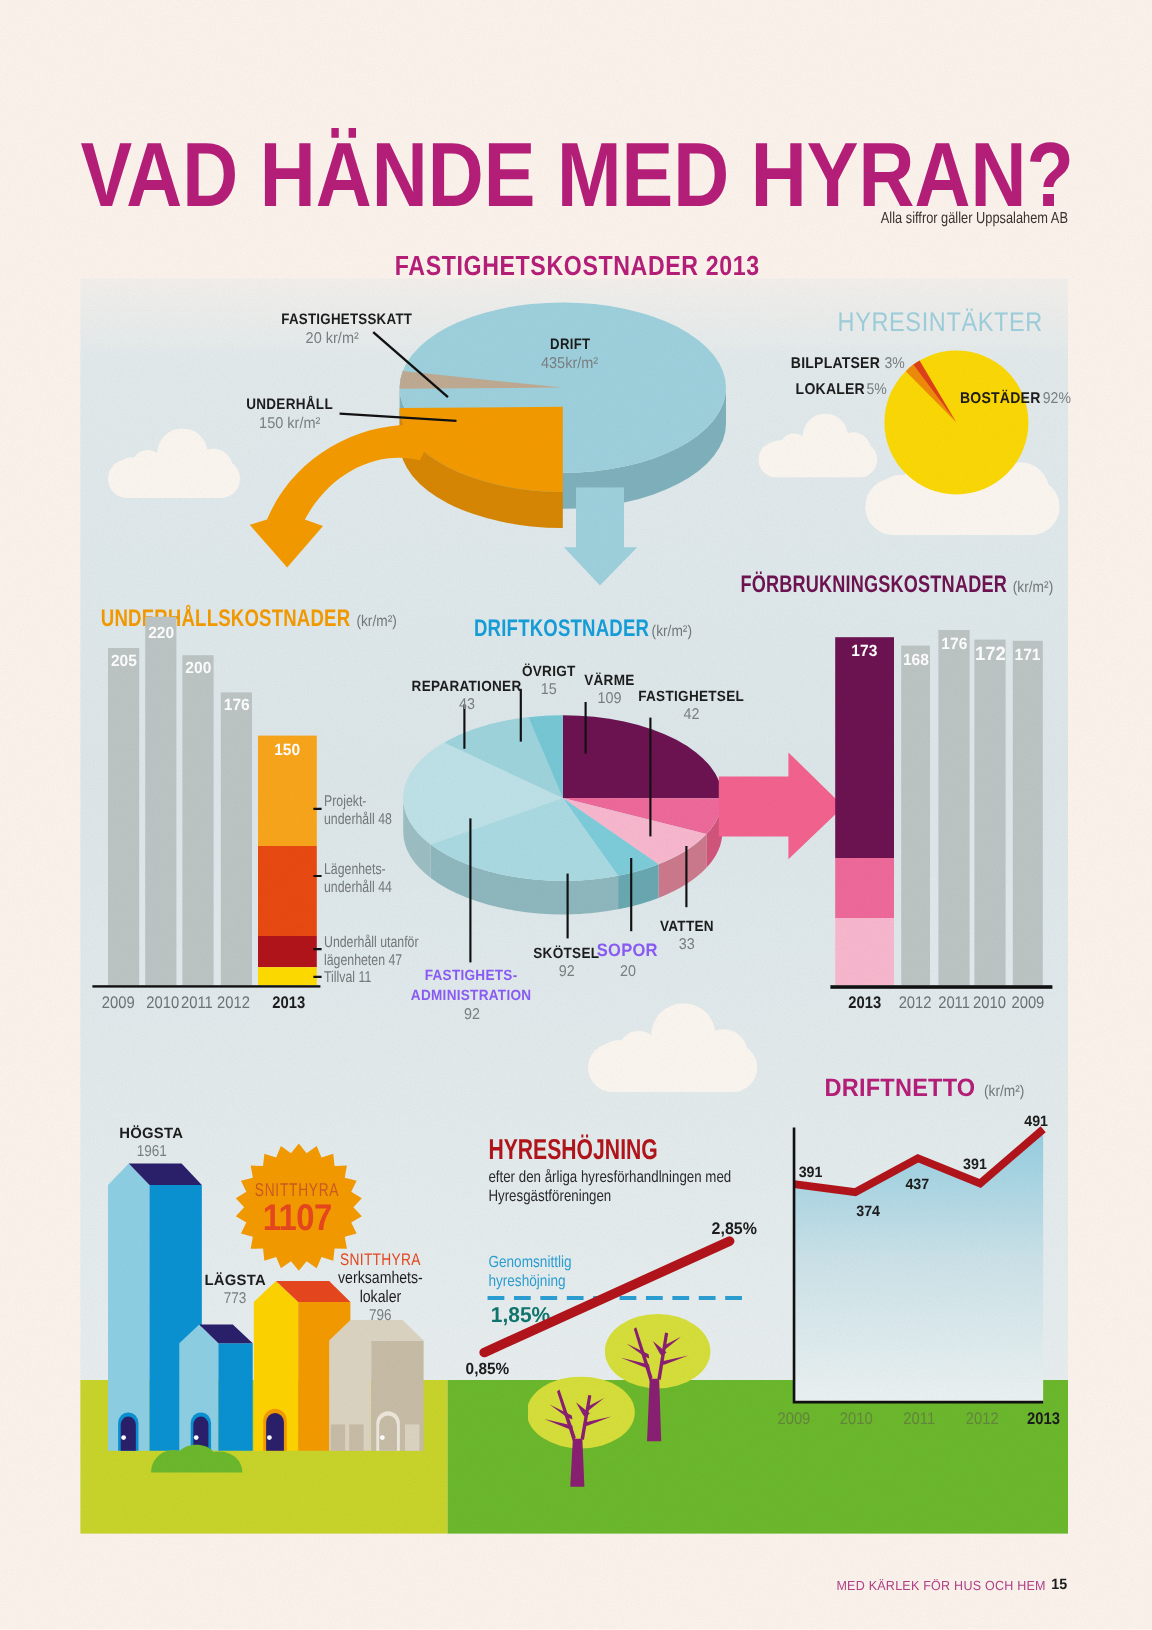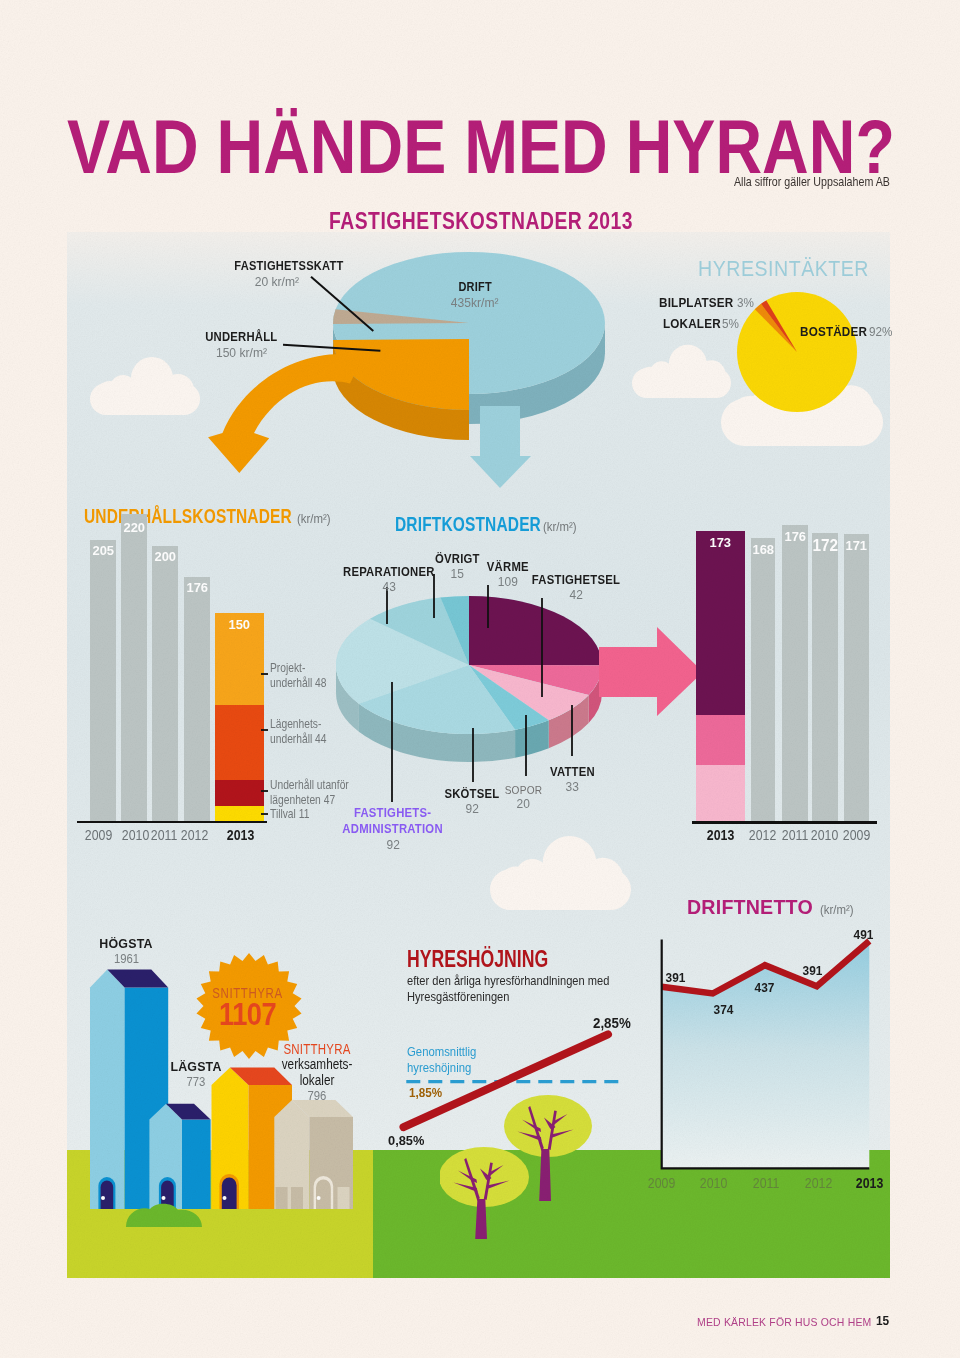--- a/index.html
+++ b/index.html
@@ -232,37 +232,41 @@
   </div>
   <div class="t" style="left:515px;top:573px;width:122px;text-align:center;">
     <div style="font-size:12.3px;font-weight:bold;color:#1c1c1c;letter-spacing:.25px;"><span class="condc" style="transform:scaleX(.92)">FASTIGHETSEL</span></div>
     <div style="font-size:13px;color:#7b8183;"><span class="condc" style="transform:scaleX(.92)">42</span></div>
   </div>
   <div class="t" style="left:534px;top:765px;width:76px;text-align:center;">
     <div style="font-size:12.3px;font-weight:bold;color:#1c1c1c;letter-spacing:.25px;"><span class="condc" style="transform:scaleX(.92)">VATTEN</span></div>
     <div style="font-size:13px;color:#7b8183;"><span class="condc" style="transform:scaleX(.92)">33</span></div>
   </div>
   <div class="t" style="left:485px;top:784px;width:76px;text-align:center;">
-    <div style="font-size:11px;font-weight:normal;color:#737373;letter-spacing:.25px;"><span class="condc" style="transform:scaleX(.92)">SOPOR</span></div>
+    <div style="font-size:15px;font-weight:bold;color:#8b5cf6;letter-spacing:.25px;"><span class="condc" style="transform:scaleX(.92)">SOPOR</span></div>
     <div style="font-size:13px;color:#7b8183;"><span class="condc" style="transform:scaleX(.92)">20</span></div>
   </div>
   <div class="t" style="left:434px;top:787px;width:76px;text-align:center;">
     <div style="font-size:12.3px;font-weight:bold;color:#1c1c1c;letter-spacing:.25px;"><span class="condc" style="transform:scaleX(.92)">SKÖTSEL</span></div>
     <div style="font-size:13px;color:#7b8183;"><span class="condc" style="transform:scaleX(.92)">92</span></div>
   </div>
   <div class="t" style="left:322px;top:805px;width:142px;text-align:center;">
     <div style="font-size:12.3px;font-weight:bold;color:#8b5cf6;letter-spacing:.25px;line-height:16px;white-space:pre;"><span class="condc" style="transform:scaleX(.92)">FASTIGHETS-
 ADMINISTRATION</span></div>
     <div style="font-size:13px;color:#7b8183;"><span class="condc" style="transform:scaleX(.92)">92</span></div>
   </div>
 
   <svg class="abs" style="left:596px;top:625px;" width="110" height="95" viewBox="0 0 110 95">
     <path d="M 3,22 L 61,22 L 61,2 L 107,47 L 61,91 L 61,72 L 3,72 Z" fill="#f4638f"></path>
   </svg>
 
+  <div class="t" style="left:617px;top:476px;">
+    <span class="hd cond" style="color:#6d1351;transform:scaleX(.755);">FÖRBRUKNINGSKOSTNADER</span>
+    <span class="un cond" style="margin-left:-72px;transform:scaleX(.88);">(kr/m²)</span>
+  </div>
 
   <div class="abs" style="left:696px;top:531px;width:49px;height:290px;">
     <div class="abs" style="left:0;top:0;width:49px;height:184px;background:#6d1351;"></div>
     <div class="abs" style="left:0;top:184px;width:49px;height:50px;background:#ef6a9b;"></div>
     <div class="abs" style="left:0;top:234px;width:49px;height:56px;background:#f9b8cf;"></div>
   </div>
   <div class="abs" style="left:751px;top:538px;width:24px;height:283px;background:#bdc6c5;"></div>
   <div class="abs" style="left:782px;top:525px;width:26px;height:296px;background:#bdc6c5;"></div>
   <div class="abs" style="left:812px;top:533px;width:26px;height:288px;background:#bdc6c5;"></div>
   <div class="abs" style="left:844px;top:534px;width:25px;height:287px;background:#bdc6c5;"></div>
@@ -363,21 +367,21 @@
   </div>
   <div class="t" style="left:407px;top:973px;font-size:13.5px;color:#2a2a2a;line-height:16px;white-space:pre;transform:scaleX(.822);transform-origin:left top;">efter den årliga hyresförhandlningen med
 Hyresgästföreningen</div>
 
   <svg class="abs" style="left:398px;top:1028px;z-index:5;" width="240" height="115" viewBox="0 0 240 115">
     <line x1="8.3" y1="53.6" x2="222.6" y2="53.6" stroke="#2b9fd4" stroke-width="3.4" stroke-dasharray="14 8"></line>
     <line x1="5.5" y1="99.1" x2="210" y2="6.3" stroke="#b3141b" stroke-width="8" stroke-linecap="round"></line>
   </svg>
   <div class="t" style="left:407px;top:1044px;font-size:13.5px;color:#2b9fd4;line-height:16px;white-space:pre;transform:scaleX(.84);transform-origin:left top;">Genomsnittlig
 hyreshöjning</div>
-  <div class="t cond" style="left:409px;top:1086px;font-size:12px;font-weight:bold;color:#a16207;transform:scaleX(.97);">1,85%</div>
+  <div class="t cond" style="left:409px;top:1086px;font-size:18px;font-weight:bold;color:#0f766e;transform:scaleX(.97);">1,85%</div>
   <div class="t cond" style="left:388px;top:1133px;font-size:13.5px;font-weight:bold;color:#1c1c1c;transform:scaleX(.95);">0,85%</div>
   <div class="t cond" style="left:593px;top:1015px;font-size:14px;font-weight:bold;color:#1c1c1c;transform:scaleX(.95);">2,85%</div>
 
   <div class="t" style="left:687px;top:895px;">
     <span class="hd cond" style="color:#b61e79;font-size:21px;transform:scaleX(.935);">DRIFTNETTO</span>
     <span class="un cond" style="margin-left:-6px;transform:scaleX(.88);">(kr/m²)</span>
   </div>
 
   <svg class="abs" style="left:650px;top:930px;" width="240" height="250" viewBox="0 0 240 250">
     <defs>

